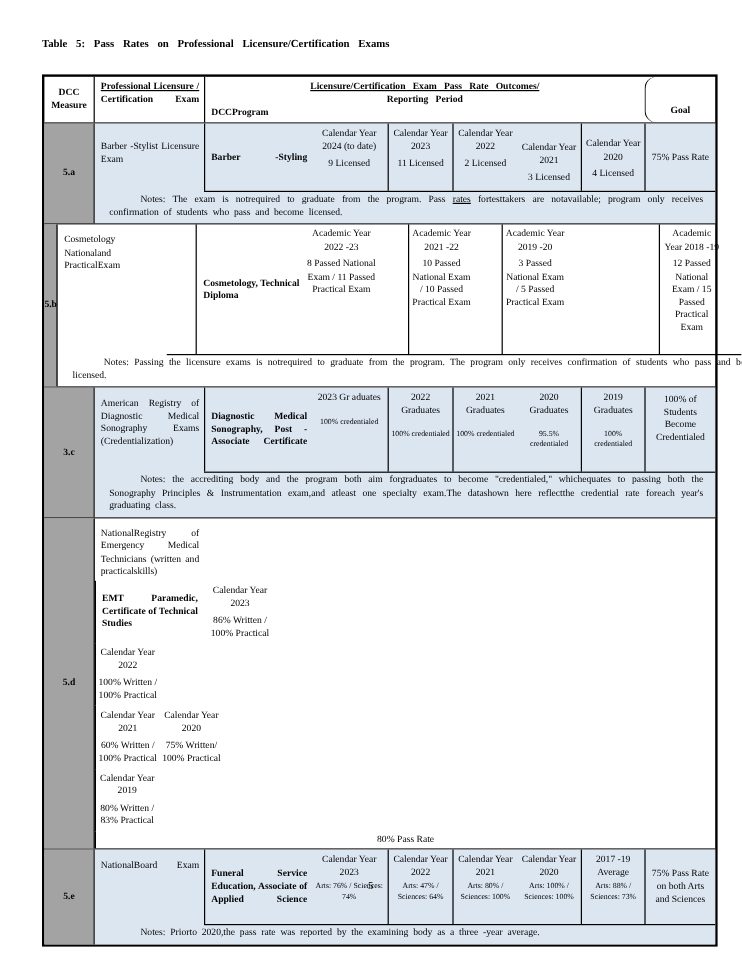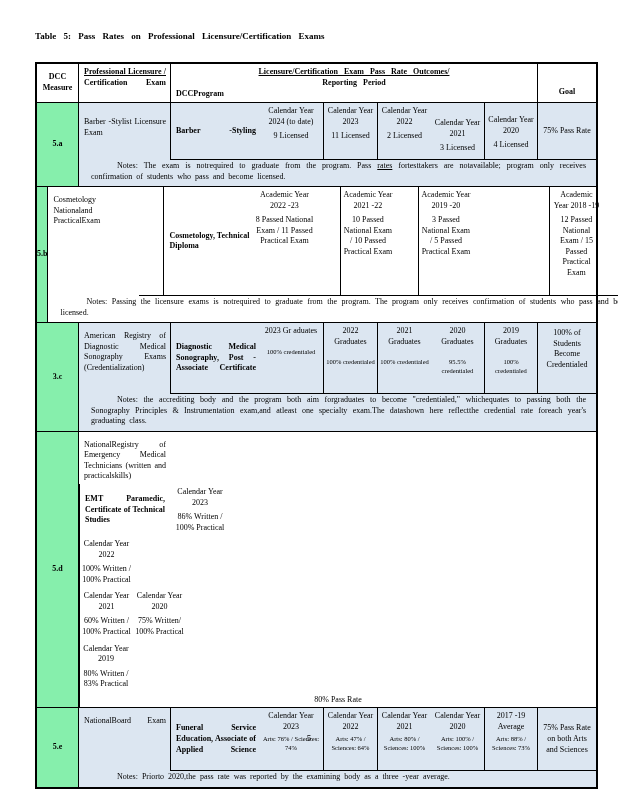--- a/index.html
+++ b/index.html
@@ -14,27 +14,27 @@
   
   .thead { display:flex; min-height:38px; }
   .h1 { width:42px; box-sizing:border-box; border-right:1px solid #000; font-weight:bold; text-align:center;
         display:flex; align-items:center; justify-content:center; padding:2px; }
   .h2 { width:91px; box-sizing:border-box; font-weight:bold; padding:3px 4px 10px 5px;
         text-align:justify; text-align-last:justify; }
   .hbig { width:367px; box-sizing:border-box; border-left:1px solid #000; position:relative; font-weight:bold; }
   .hbig .center { text-align:center; margin-top:3px; word-spacing:4px; padding:0 12px; }
   .hbig .progLbl { position:absolute; left:5px; bottom:2px; }
   .h7 { flex:1; box-sizing:border-box; border-left:1px solid #000; font-weight:bold;
-        display:flex; align-items:flex-end; justify-content:center; padding-bottom:4px; }
+        display:flex; align-items:flex-end; justify-content:center; padding-bottom:4px;border-radius:10px; }
   .u { text-decoration:underline; }
 
   
   .trow { display:flex; border-top:1px solid #000; }
   .c1 { width:42px; box-sizing:border-box; border-right:1px solid #000; font-weight:bold;
-        display:flex; align-items:center; justify-content:center; background:#86efac; }
+        display:flex; align-items:center; justify-content:center; background:#a3a3a3; }
   .rrest { flex:1; display:flex; flex-direction:column; }
   .tint .rrest { background:#dce6f1; }
   .drow { flex:1; display:flex; }
   .c2 { width:91px; box-sizing:border-box; padding:8px 4px 2px 5px; text-align:justify; text-align-last:justify; }
   .row-a .c2 { padding-top:14px; }
   .c3 { width:153px; box-sizing:border-box; border-left:1px solid #000; display:flex; }
   .c3 .prog { width:88px; box-sizing:border-box; padding:2px 3px 2px 5px; font-weight:bold; align-self:center;
               text-align:justify; text-align-last:justify; }
   .c3 .slot { flex:1; }
   .c4 { width:54px; box-sizing:border-box; border-left:1px solid #000; }

